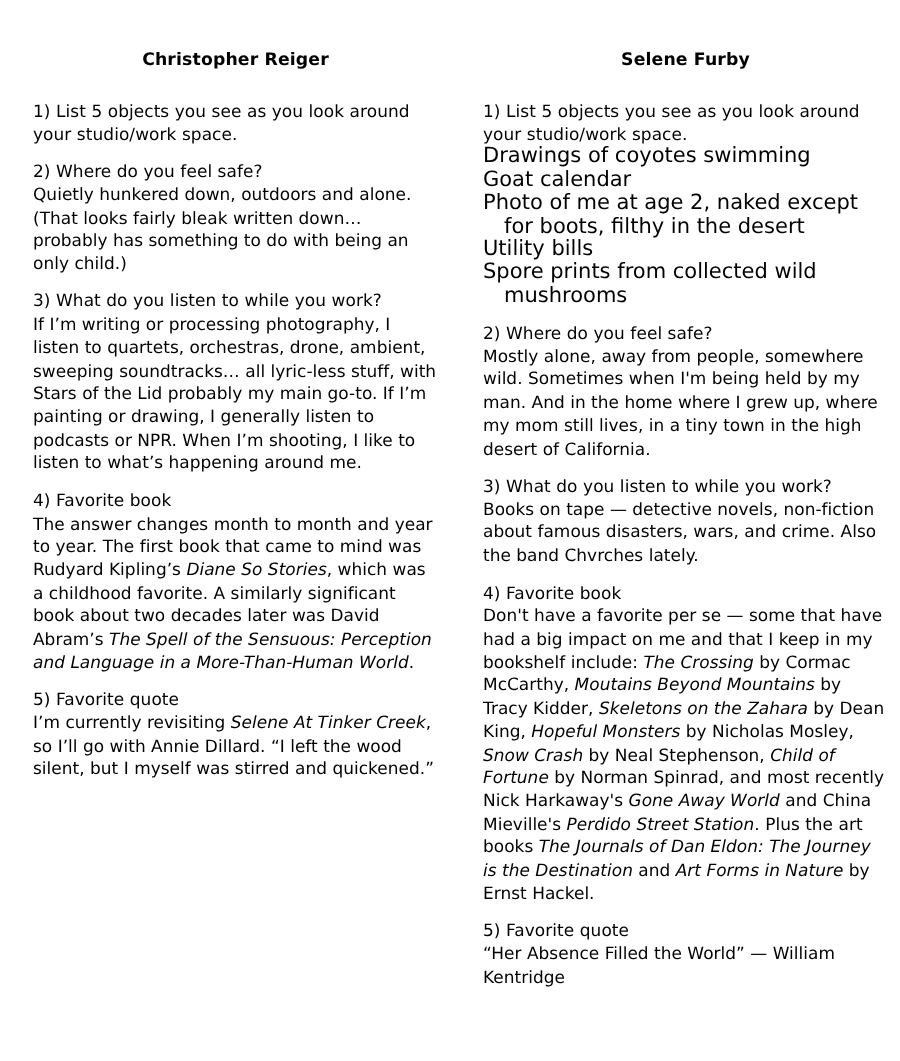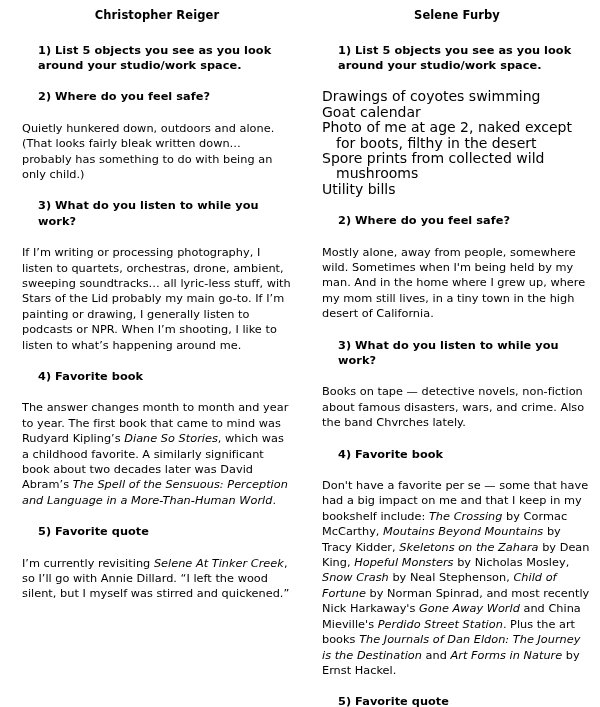--- a/index.html
+++ b/index.html
@@ -12,21 +12,21 @@
     height: 707px;
     font-family: "DejaVu Sans", sans-serif;
     color: #000000;
     -webkit-font-smoothing: antialiased;
   }
   .page {
     position: relative;
     width: 600px;
     height: 707px;
     box-sizing: border-box;
-    padding: 8px 0 0 0;
+    padding: 32px 0 0 0;
     overflow: hidden;
   }
   .columns {
     display: flex;
     flex-direction: row;
     align-items: flex-start;
   }
   .column {
     width: 300px;
     box-sizing: border-box;
@@ -41,23 +41,23 @@
     letter-spacing: 0.1px;
     margin: 0 0 19px 0;
     line-height: 15.5px;
   }
 
   .qa { margin: 0 0 9.5px 0; }
   .qa:last-child { margin-bottom: 0; }
 
   .q {
     font-size: 11.3px;
-    font-weight: bold;
+    font-weight: normal;
     line-height: 15.4px;
-    margin: 16px;
+    margin: 0;
     letter-spacing: 0.05px;
   }
   .a {
     font-size: 11.3px;
     font-weight: normal;
     line-height: 15.4px;
     margin: 0;
     letter-spacing: 0.02px;
   }
   .a i, .a em { font-style: italic; }
@@ -108,22 +108,22 @@
 
     <div class="column right">
       <div class="col-title">Selene Furby</div>
       <div>
         <div class="qa">
           <p class="q">1) List 5 objects you see as you look around your studio/work space.</p>
           <ul class="obj-list">
               <li>Drawings of coyotes swimming</li>
               <li>Goat calendar</li>
               <li>Photo of me at age 2, naked except for boots, filthy in the desert</li>
+              <li>Utility bills</li>
               <li>Spore prints from collected wild mushrooms</li>
-              <li>Utility bills</li>
             </ul>
         </div>
         <div class="qa">
           <p class="q">2) Where do you feel safe?</p>
           <p class="a">Mostly alone, away from people, somewhere wild. Sometimes when I'm being held by my man. And in the home where I grew up, where my mom still lives, in a tiny town in the high desert of California.</p>
         </div>
         <div class="qa">
           <p class="q">3) What do you listen to while you work?</p>
           <p class="a">Books on tape — detective novels, non-fiction about famous disasters, wars, and crime. Also the band Chvrches lately.</p>
         </div>

